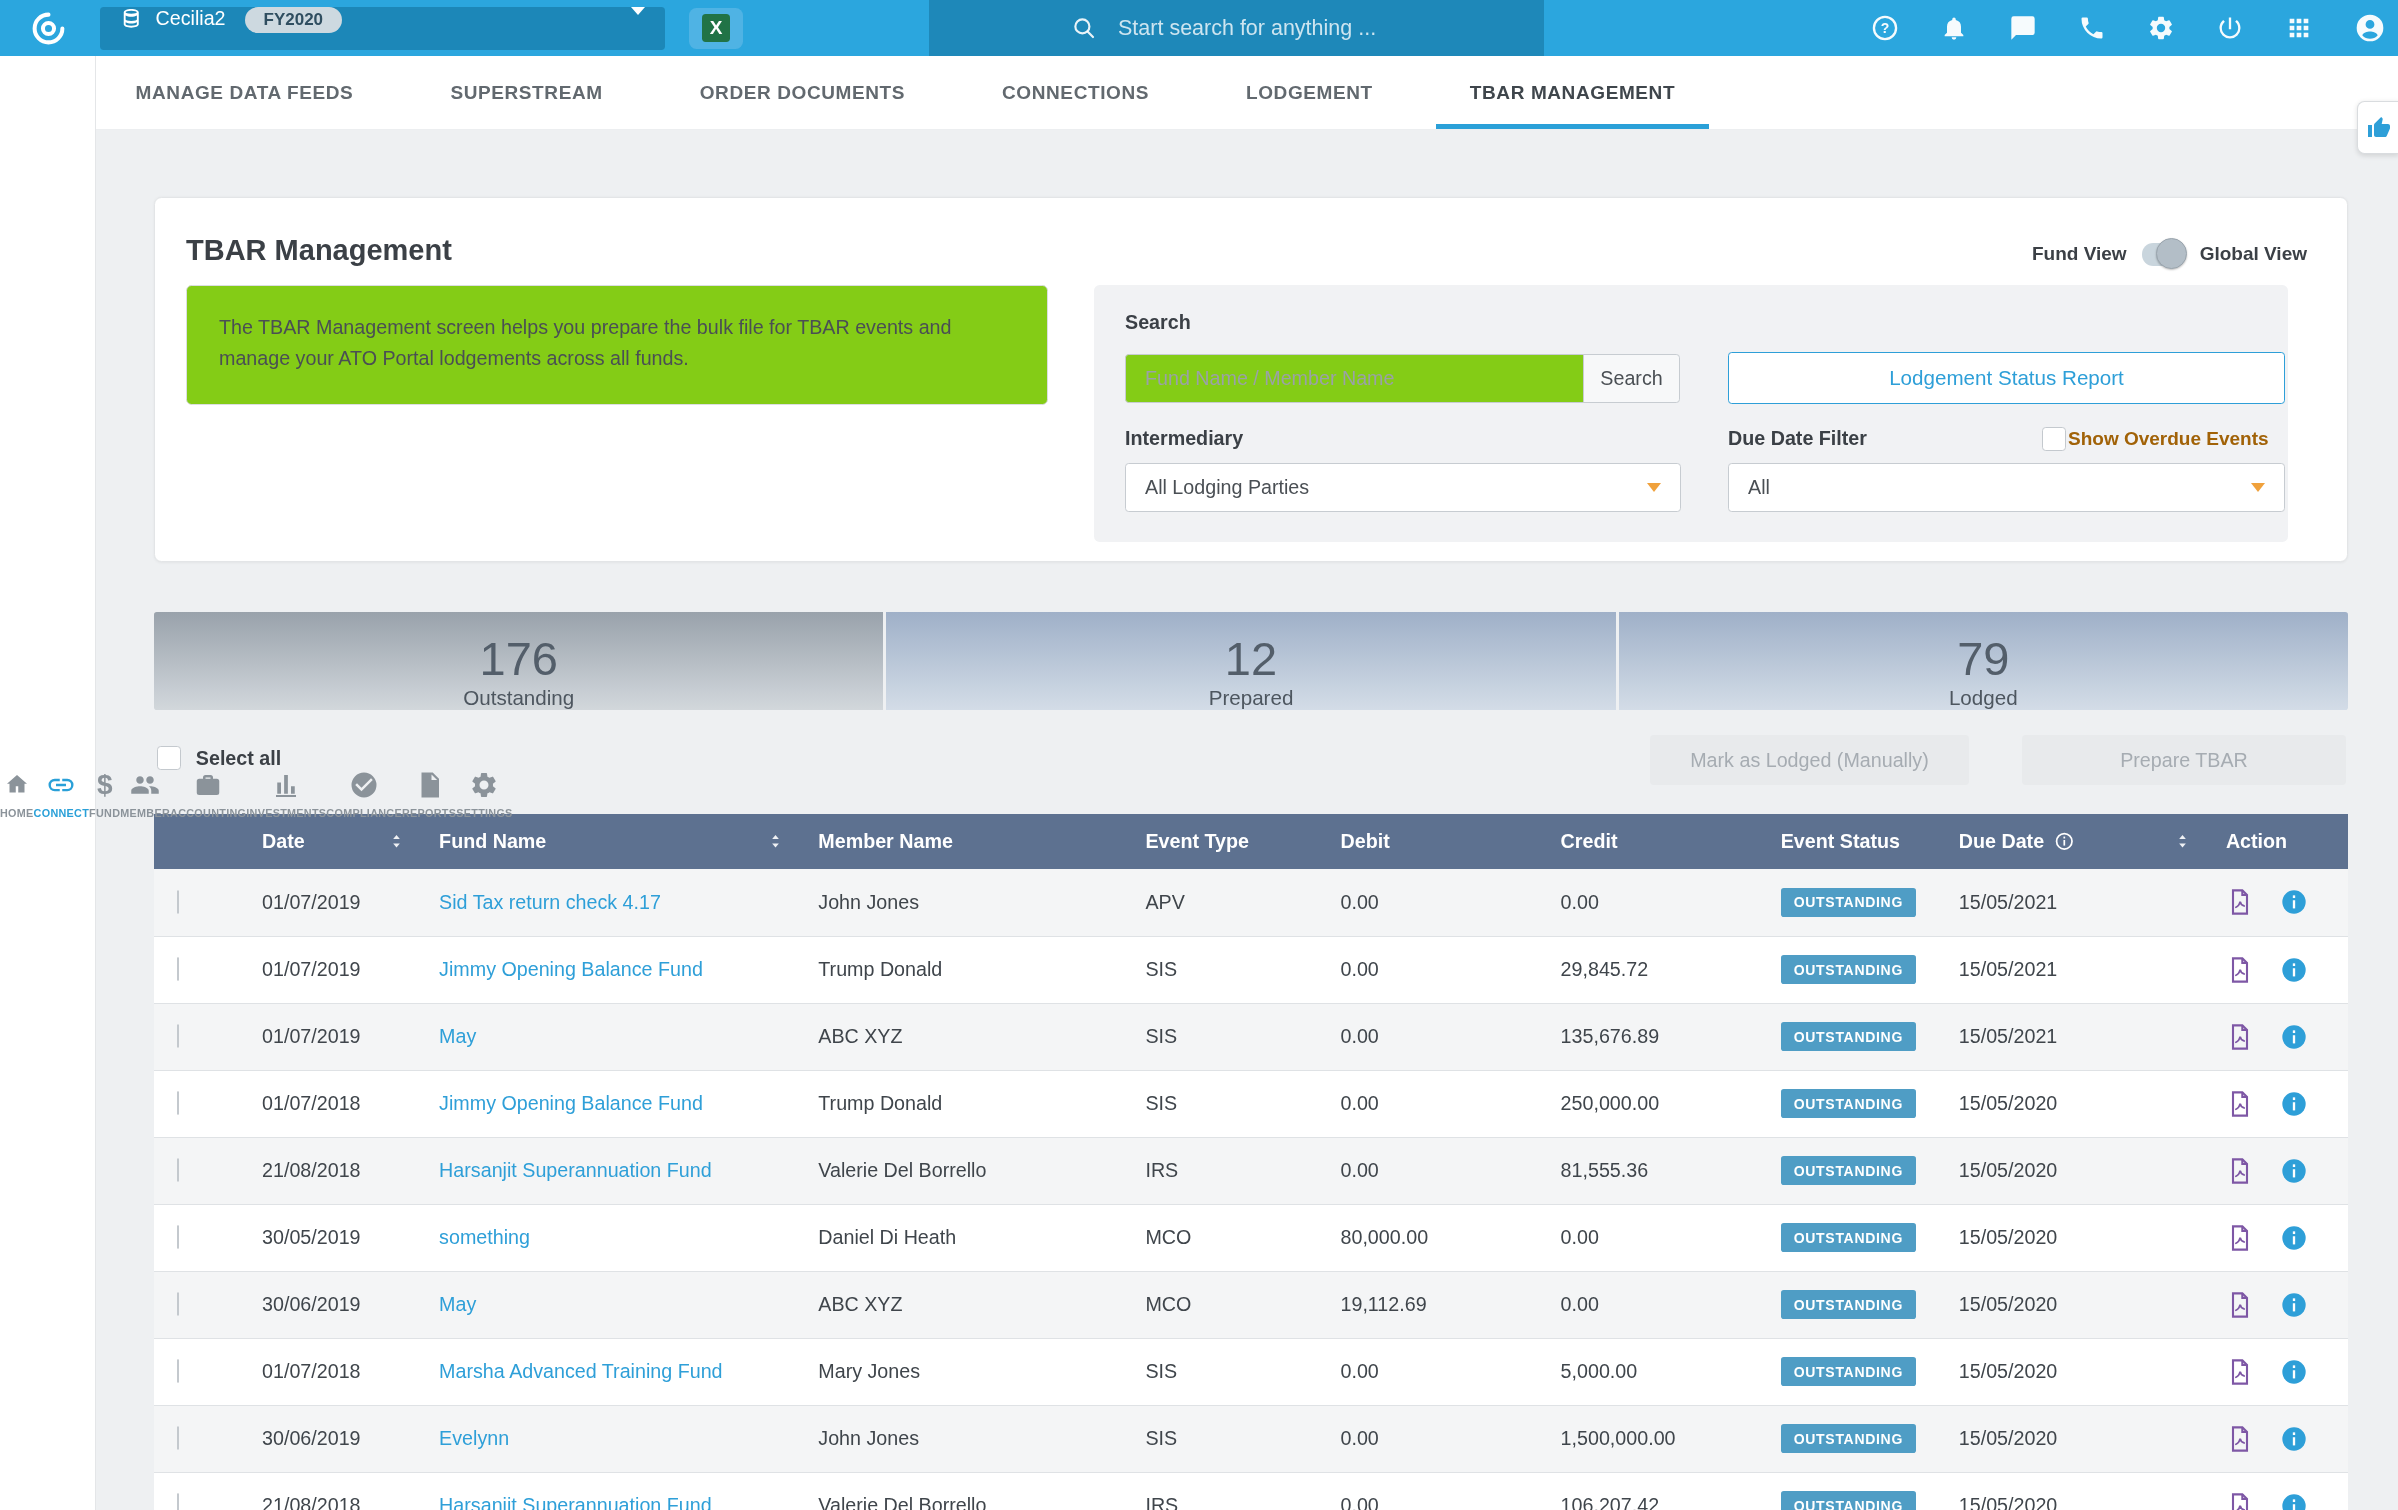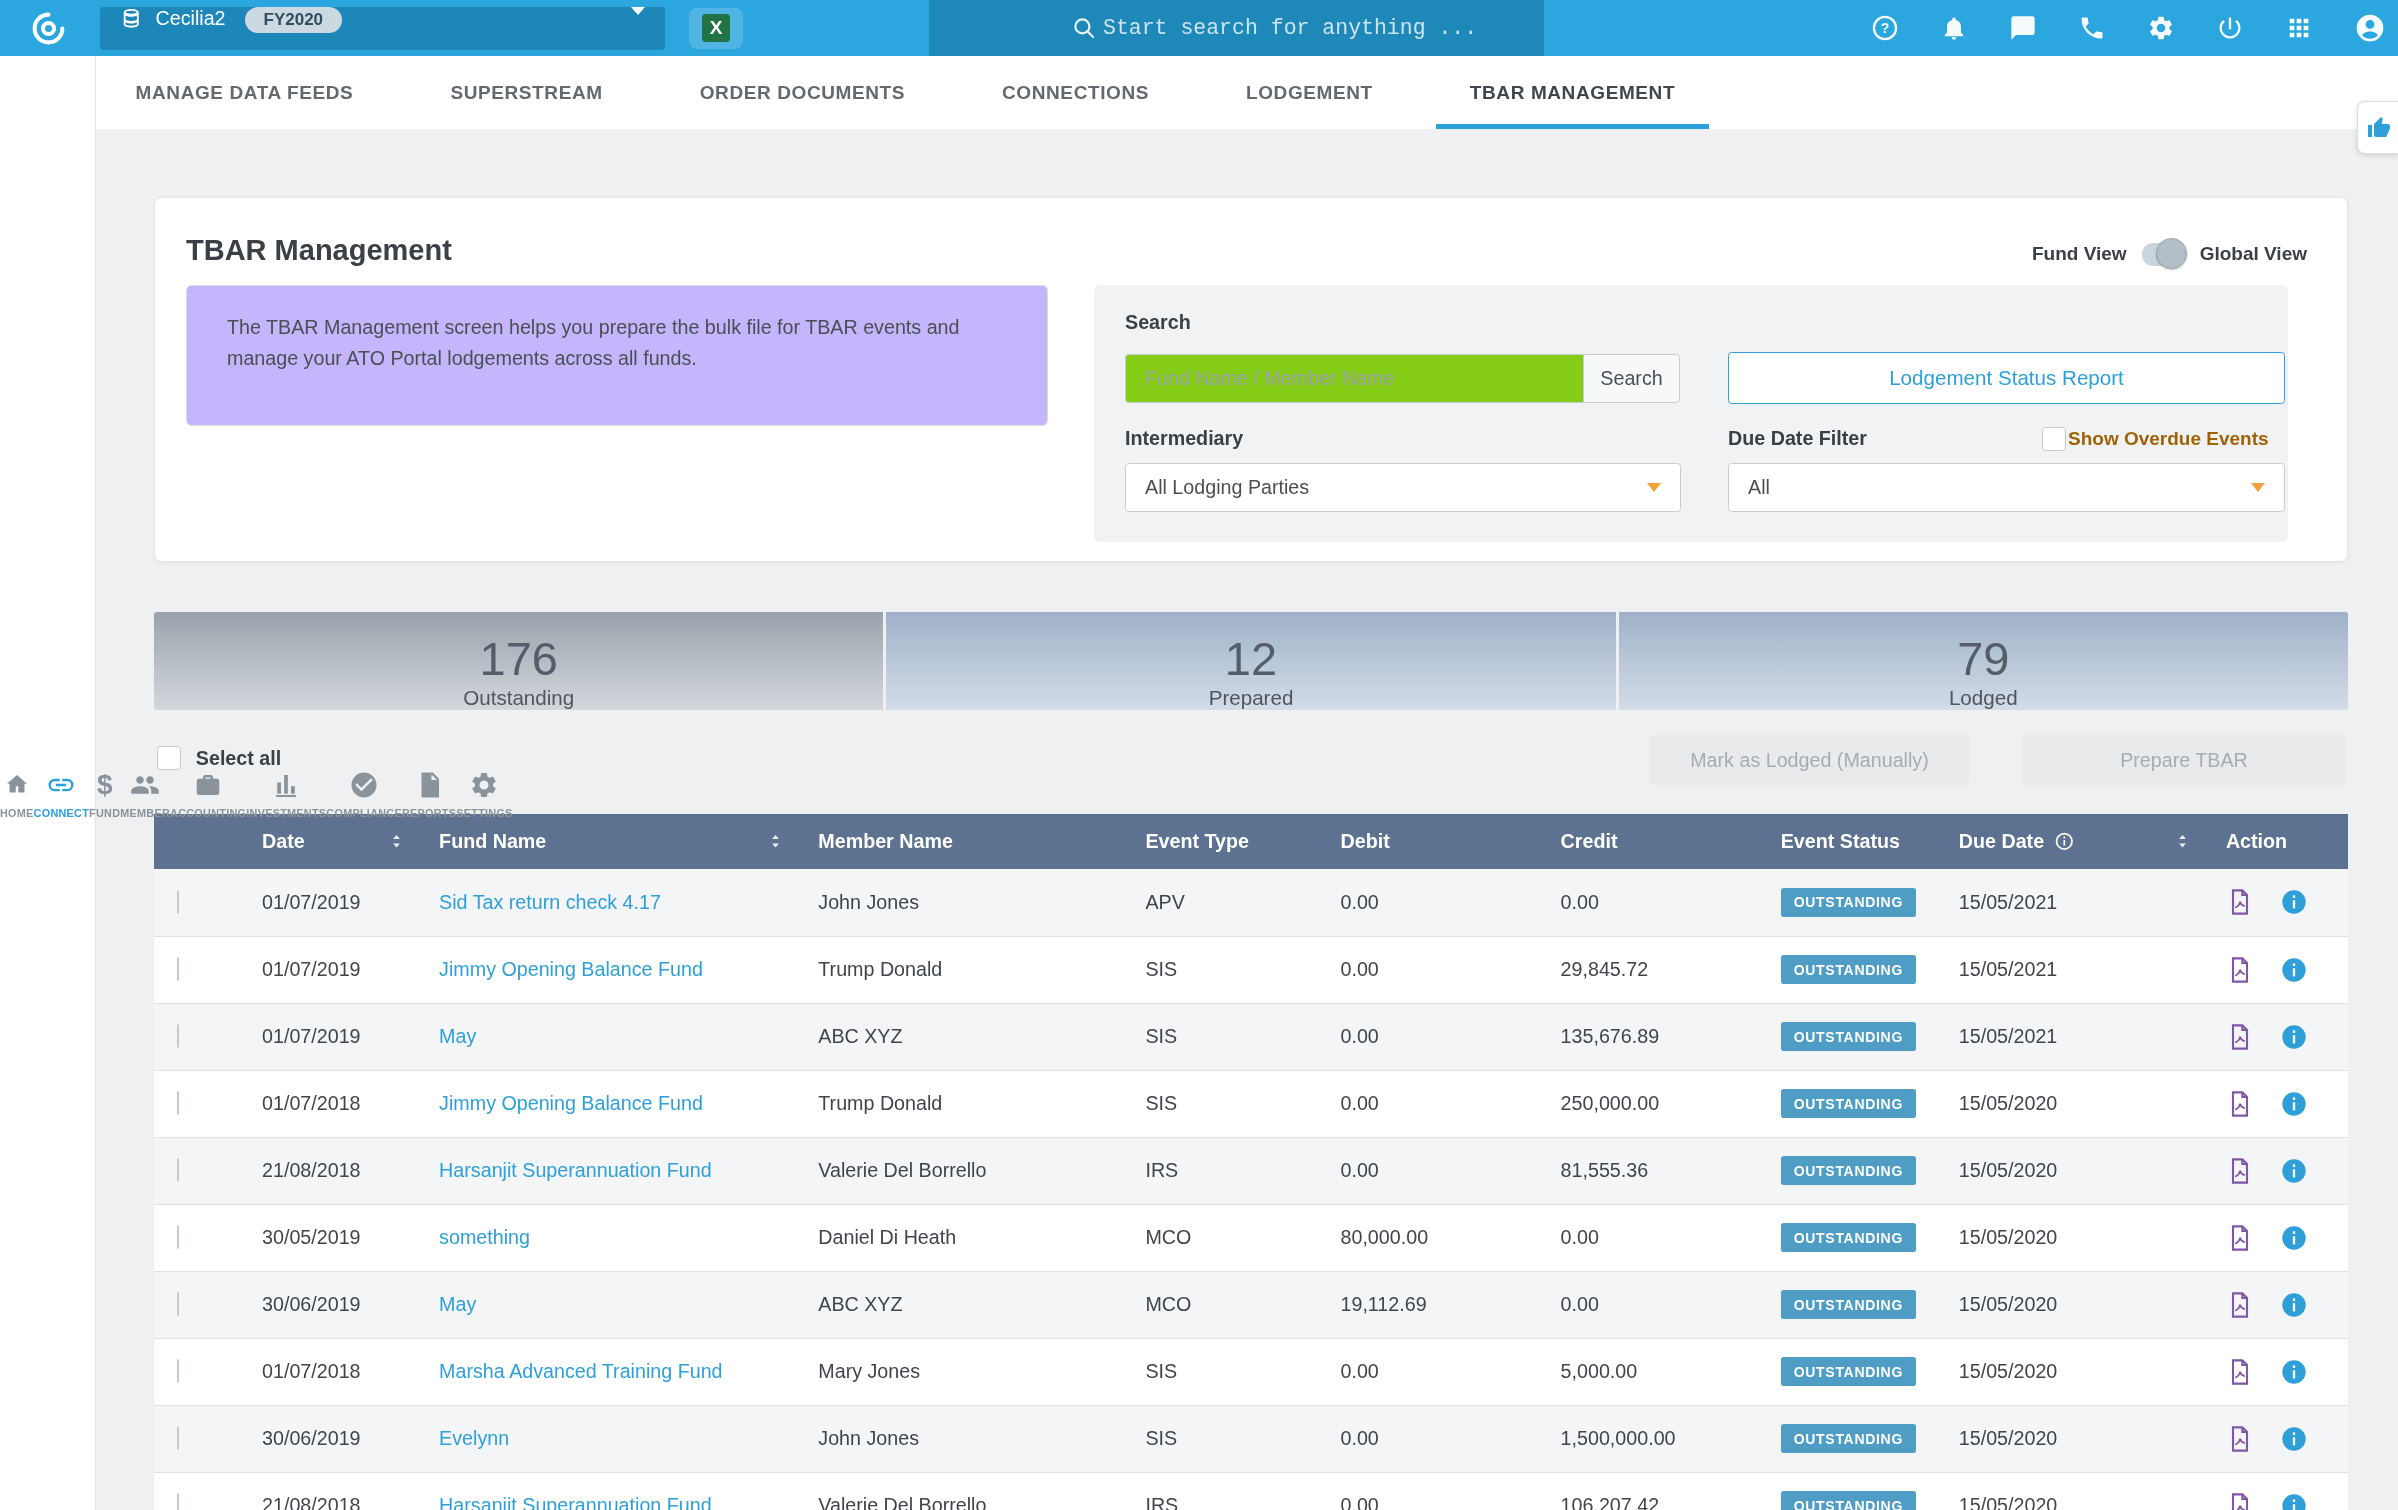--- a/index.html
+++ b/index.html
@@ -10,21 +10,21 @@
   .topbar{position:absolute;top:0;left:0;width:2399px;height:56px;background:#2BA6DE;z-index:40;display:flex;align-items:center}
   .logo-wrap{width:96px;display:flex;justify-content:center;align-items:center;flex:0 0 auto}
   .fund-selector{margin-left:4px;width:525px;height:43px;background:#1C87B8;border-radius:3.7px;display:flex;align-items:flex-start;padding:0 20px;color:#fff;cursor:pointer;flex:0 0 auto}
   .fund-selector .db-ic{margin-right:13px}
   .fund-name{font-size:19.7px;font-weight:400}
   .year-badge{margin-left:19px;background:#cdd9e0;color:#2f4e60;font-size:17px;font-weight:700;border-radius:936px;padding:4.7px 19px;line-height:1}
   .sel-caret{margin-left:auto;width:0;height:0;border-left:7.5px solid transparent;border-right:7.5px solid transparent;border-top:8.4px solid #fff}
   .excel-btn{margin-left:24px;width:54px;height:41px;background:#4FB3E4;border-radius:7.5px;display:flex;align-items:center;justify-content:center;cursor:pointer;flex:0 0 auto}
   .excel-glyph{width:28px;height:28px;background:#217346;border-radius:3.7px;color:#fff;font-weight:700;font-size:19px;display:flex;align-items:center;justify-content:center}
   .search-band{position:absolute;left:929px;top:0;width:615px;height:56px;background:#1E88B9;display:flex;align-items:center;padding-left:142px;box-sizing:border-box}
-  .search-band input{background:transparent;border:none;outline:none;color:#fff;font-size:21.5px;font-family:Liberation Mono, monospace;margin-left:4px;width:394px}
+  .search-band input{background:transparent;border:none;outline:none;color:#fff;font-size:21.5px;font-family:Liberation Sans, sans-serif;margin-left:19px;width:394px}
   .search-band input::placeholder{color:rgba(255,255,255,.78)}
   .topbar-icons{position:absolute;right:13px;top:0;height:56px;display:flex;align-items:center;gap:41px}
   .tb-ic{width:28px;height:28px;cursor:pointer;opacity:.96}
 
   
   .sidebar{position:absolute;top:56px;left:0;width:96px;bottom:0;background:#fff;border-right:0.9px solid #e4e6e8;z-index:30;display:flex;align-items:center;padding-top:22.5px;box-sizing:border-box}
   .side-item{width:100%;height:87px;display:flex;flex-direction:column;align-items:center;justify-content:center;color:#8b939a;cursor:pointer}
   .side-item svg{width:30px;height:30px;fill:#8b939a}
   .side-item .dollar{font-size:28px;font-weight:700;line-height:30px;height:30px}
   .side-item span.lbl{font-size:10.8px;font-weight:700;letter-spacing:0.3px;margin-top:6.6px}
@@ -39,21 +39,21 @@
   .tab.active::after{content:"";position:absolute;left:0;right:0;bottom:0;height:4.7px;background:#2AA0D8}
 
   .feedback-fab{position:absolute;top:101px;right:0;width:41px;height:51px;background:#fff;border:0.9px solid #d9dcdf;border-right:none;border-radius:7.5px 0 0 7.5px;box-shadow:0 1.9px 5.6px rgba(0,0,0,.12);display:flex;align-items:center;justify-content:center;z-index:50;cursor:pointer}
 
   
   .card{position:absolute;left:154px;top:197px;width:2194px;height:365px;background:#fff;border:0.9px solid #e3e5e7;border-radius:7.5px;box-shadow:0 0.9px 2.8px rgba(0,0,0,.05);box-sizing:border-box}
   .card-title{position:absolute;left:31px;top:36px;font-size:29px;font-weight:700;color:#3b4046}
   .view-toggle{position:absolute;top:45px;right:40px;display:flex;align-items:center;gap:15px;font-size:19px;font-weight:700;color:#3b4046}
   .switch{width:43px;height:22.5px;border-radius:11.2px;background:#c9d5dd;position:relative;cursor:pointer}
   .switch .knob{position:absolute;right:-2.8px;top:-4.7px;width:31px;height:31px;border-radius:50%;background:#b3bec7;border:0.9px solid #9aa5ae;box-shadow:0 0.9px 1.9px rgba(0,0,0,.25);box-sizing:border-box}
-  .desc-box{position:absolute;left:31px;top:87px;width:862px;height:141px;background:#c4b5fd;border:0.9px solid #dbdee1;border-radius:5.6px;box-sizing:border-box;padding:26px 40px;font-size:19.7px;line-height:1.55;color:#4a4f54}
+  .desc-box{position:absolute;left:31px;top:87px;width:862px;height:120px;background:#84cc16;border:0.9px solid #dbdee1;border-radius:5.6px;box-sizing:border-box;padding:26px 32px;font-size:19.7px;line-height:1.55;color:#4a4f54}
 
   .search-panel{position:absolute;left:939px;top:87px;width:1194px;height:257px;background:#f1f2f4;border-radius:5.6px}
   .panel-label{position:absolute;font-size:19.7px;font-weight:700;color:#3b4046}
   .fm-input{position:absolute;left:31px;top:69px;width:459px;height:49px;border:0.9px solid #c7ccd1;border-radius:3.7px 0 0 3.7px;background:#84cc16;box-sizing:border-box;padding:8px 19px;font-size:19.7px;color:#4a4f54;font-family:"Liberation Sans",sans-serif;outline:none}
   .fm-input::placeholder{color:#9aa1a7}
   .search-btn{position:absolute;left:489px;top:69px;width:97px;height:49px;background:#f7f8f9;border:0.9px solid #c7ccd1;border-radius:0 3.7px 3.7px 0;box-sizing:border-box;font-size:19.7px;color:#4a4f54;display:flex;align-items:center;justify-content:center;cursor:pointer}
   .report-btn{position:absolute;left:634px;top:67px;width:557px;height:52px;background:#fff;border:1.9px solid #2E9FD8;border-radius:3.7px;box-sizing:border-box;color:#2E9FD8;font-size:20.6px;display:flex;align-items:center;justify-content:center;cursor:pointer}
   .dropdown{position:absolute;height:49px;background:#fff;border:0.9px solid #c7ccd1;border-radius:3.7px;box-sizing:border-box;display:flex;align-items:center;padding:0 19px;font-size:19.7px;color:#4a4f54;cursor:pointer}
   .dd-caret{margin-left:auto;width:0;height:0;border-left:7.5px solid transparent;border-right:7.5px solid transparent;border-top:9.4px solid #F0A13C}
   .chk{width:24px;height:24px;border:1.9px solid #c4c9ce;border-radius:3.7px;background:#fff;box-sizing:border-box;cursor:pointer;flex:0 0 auto}

